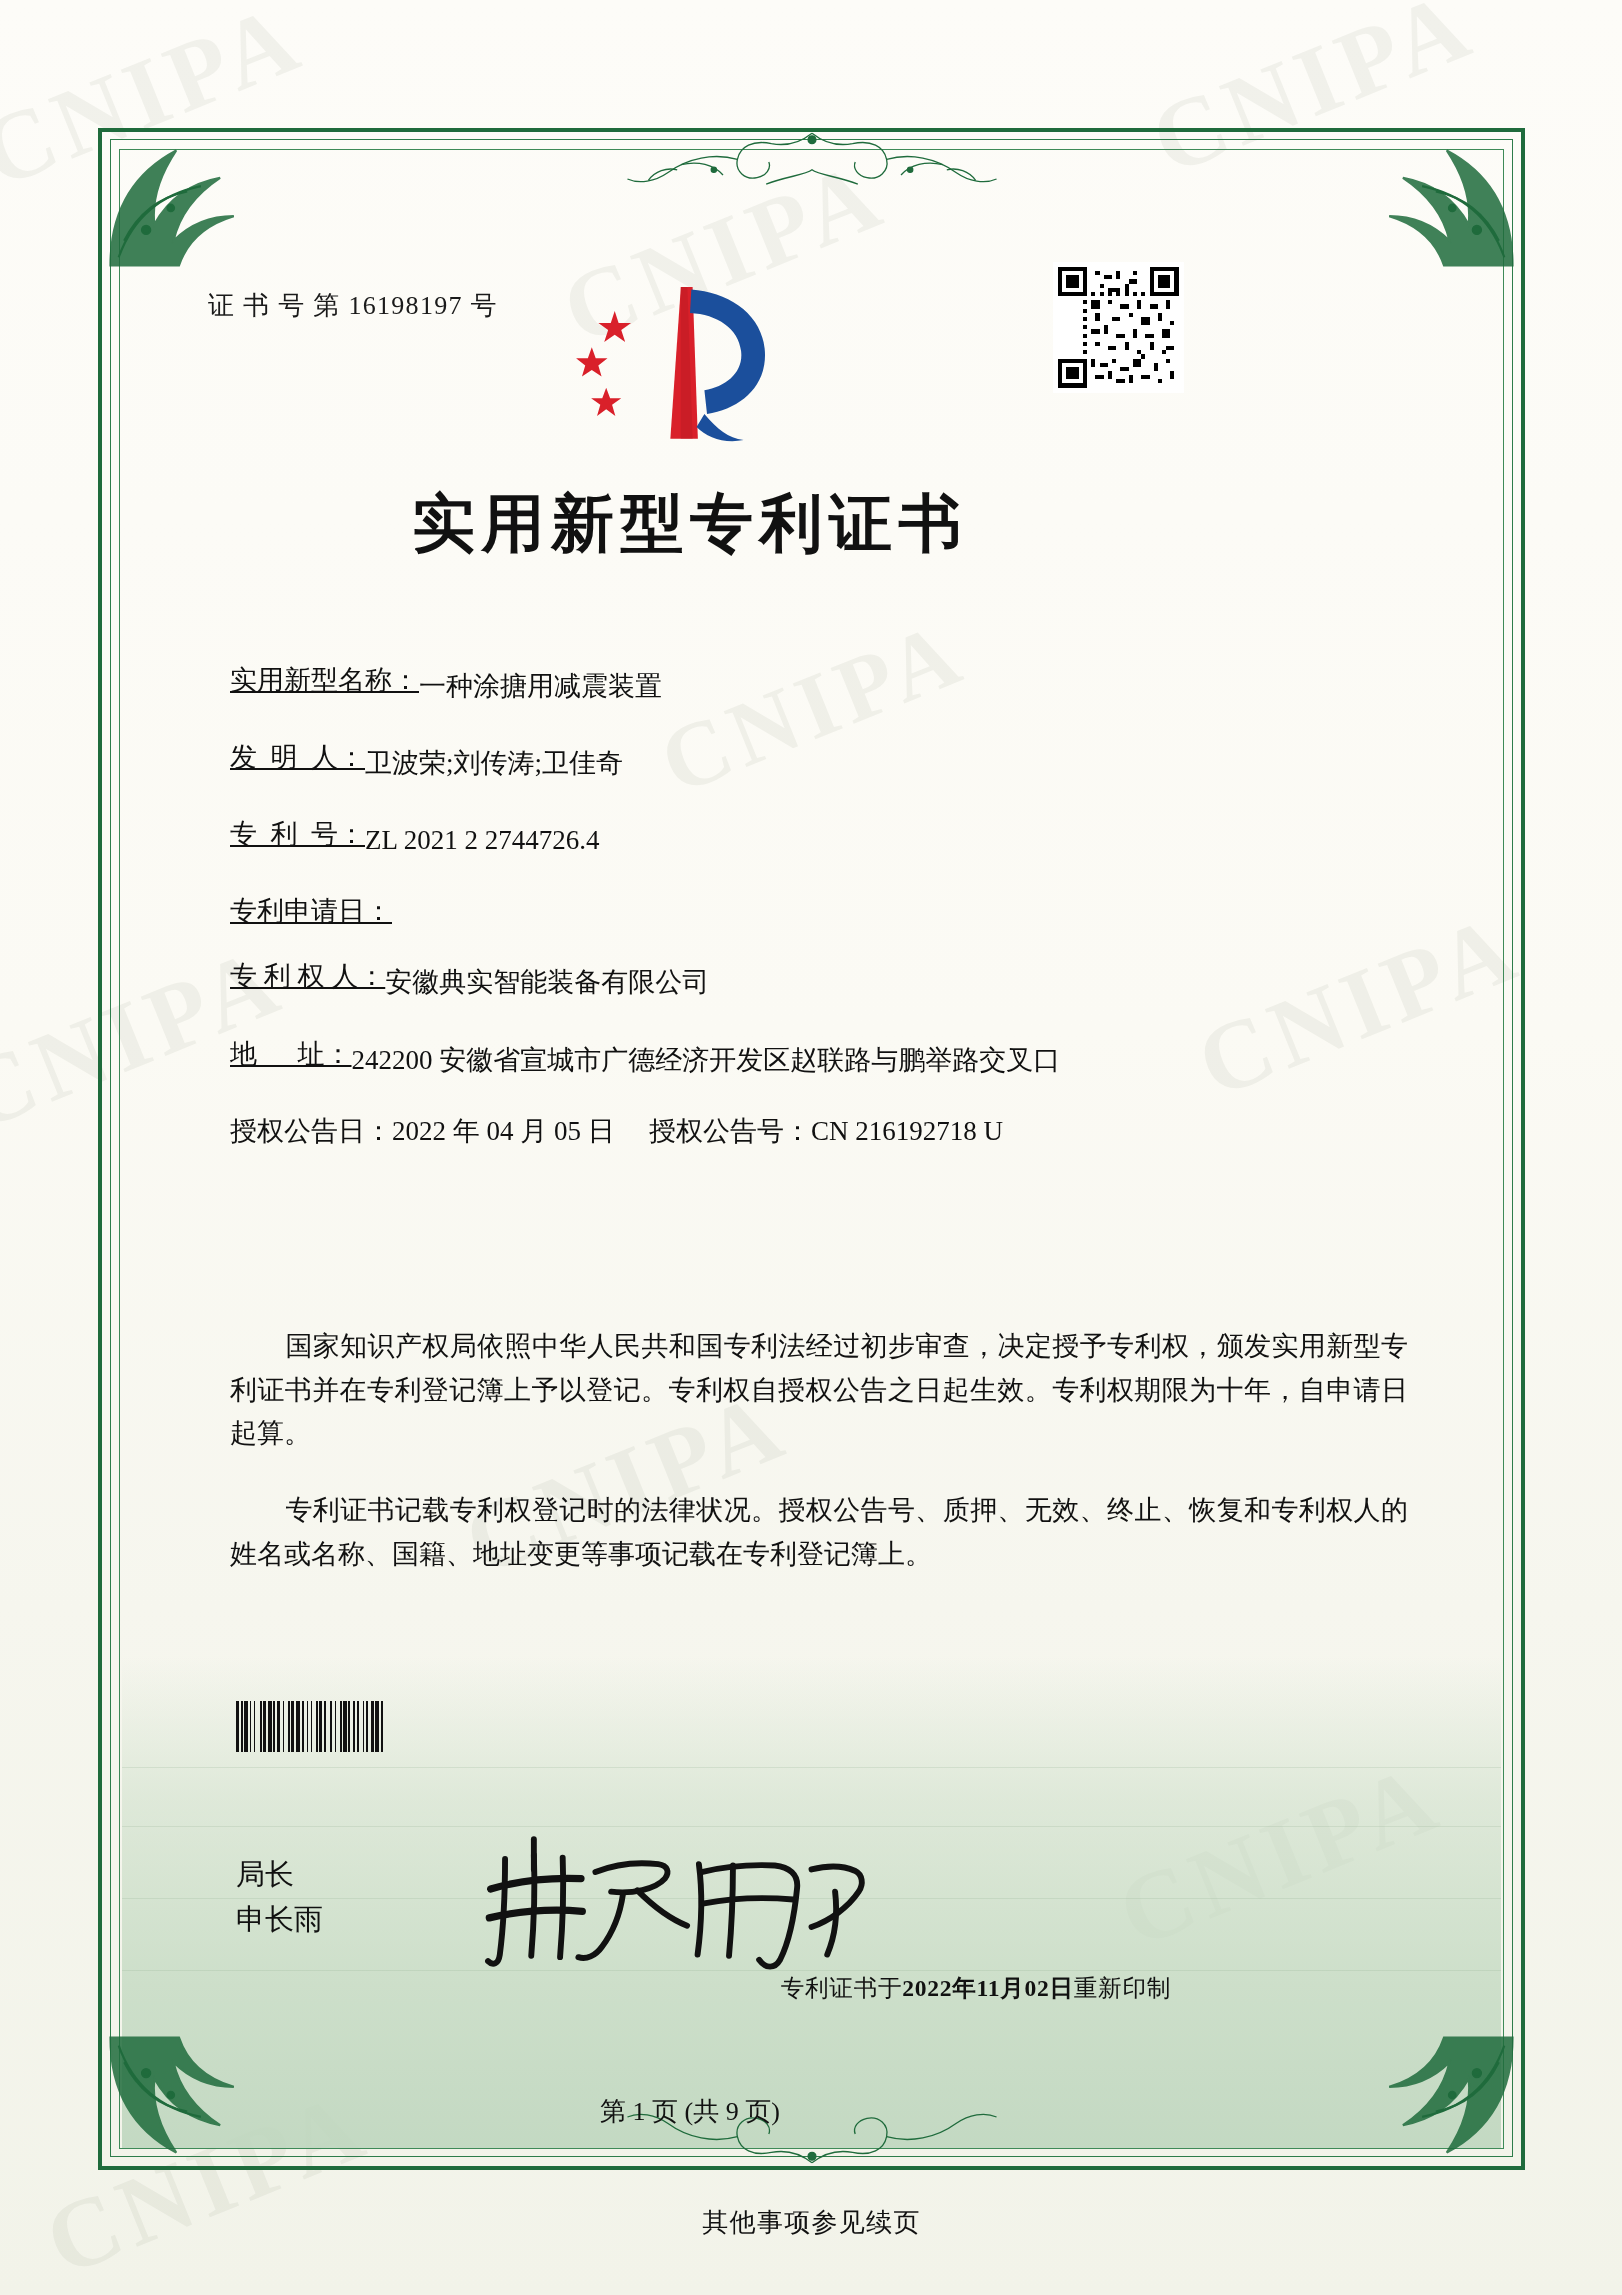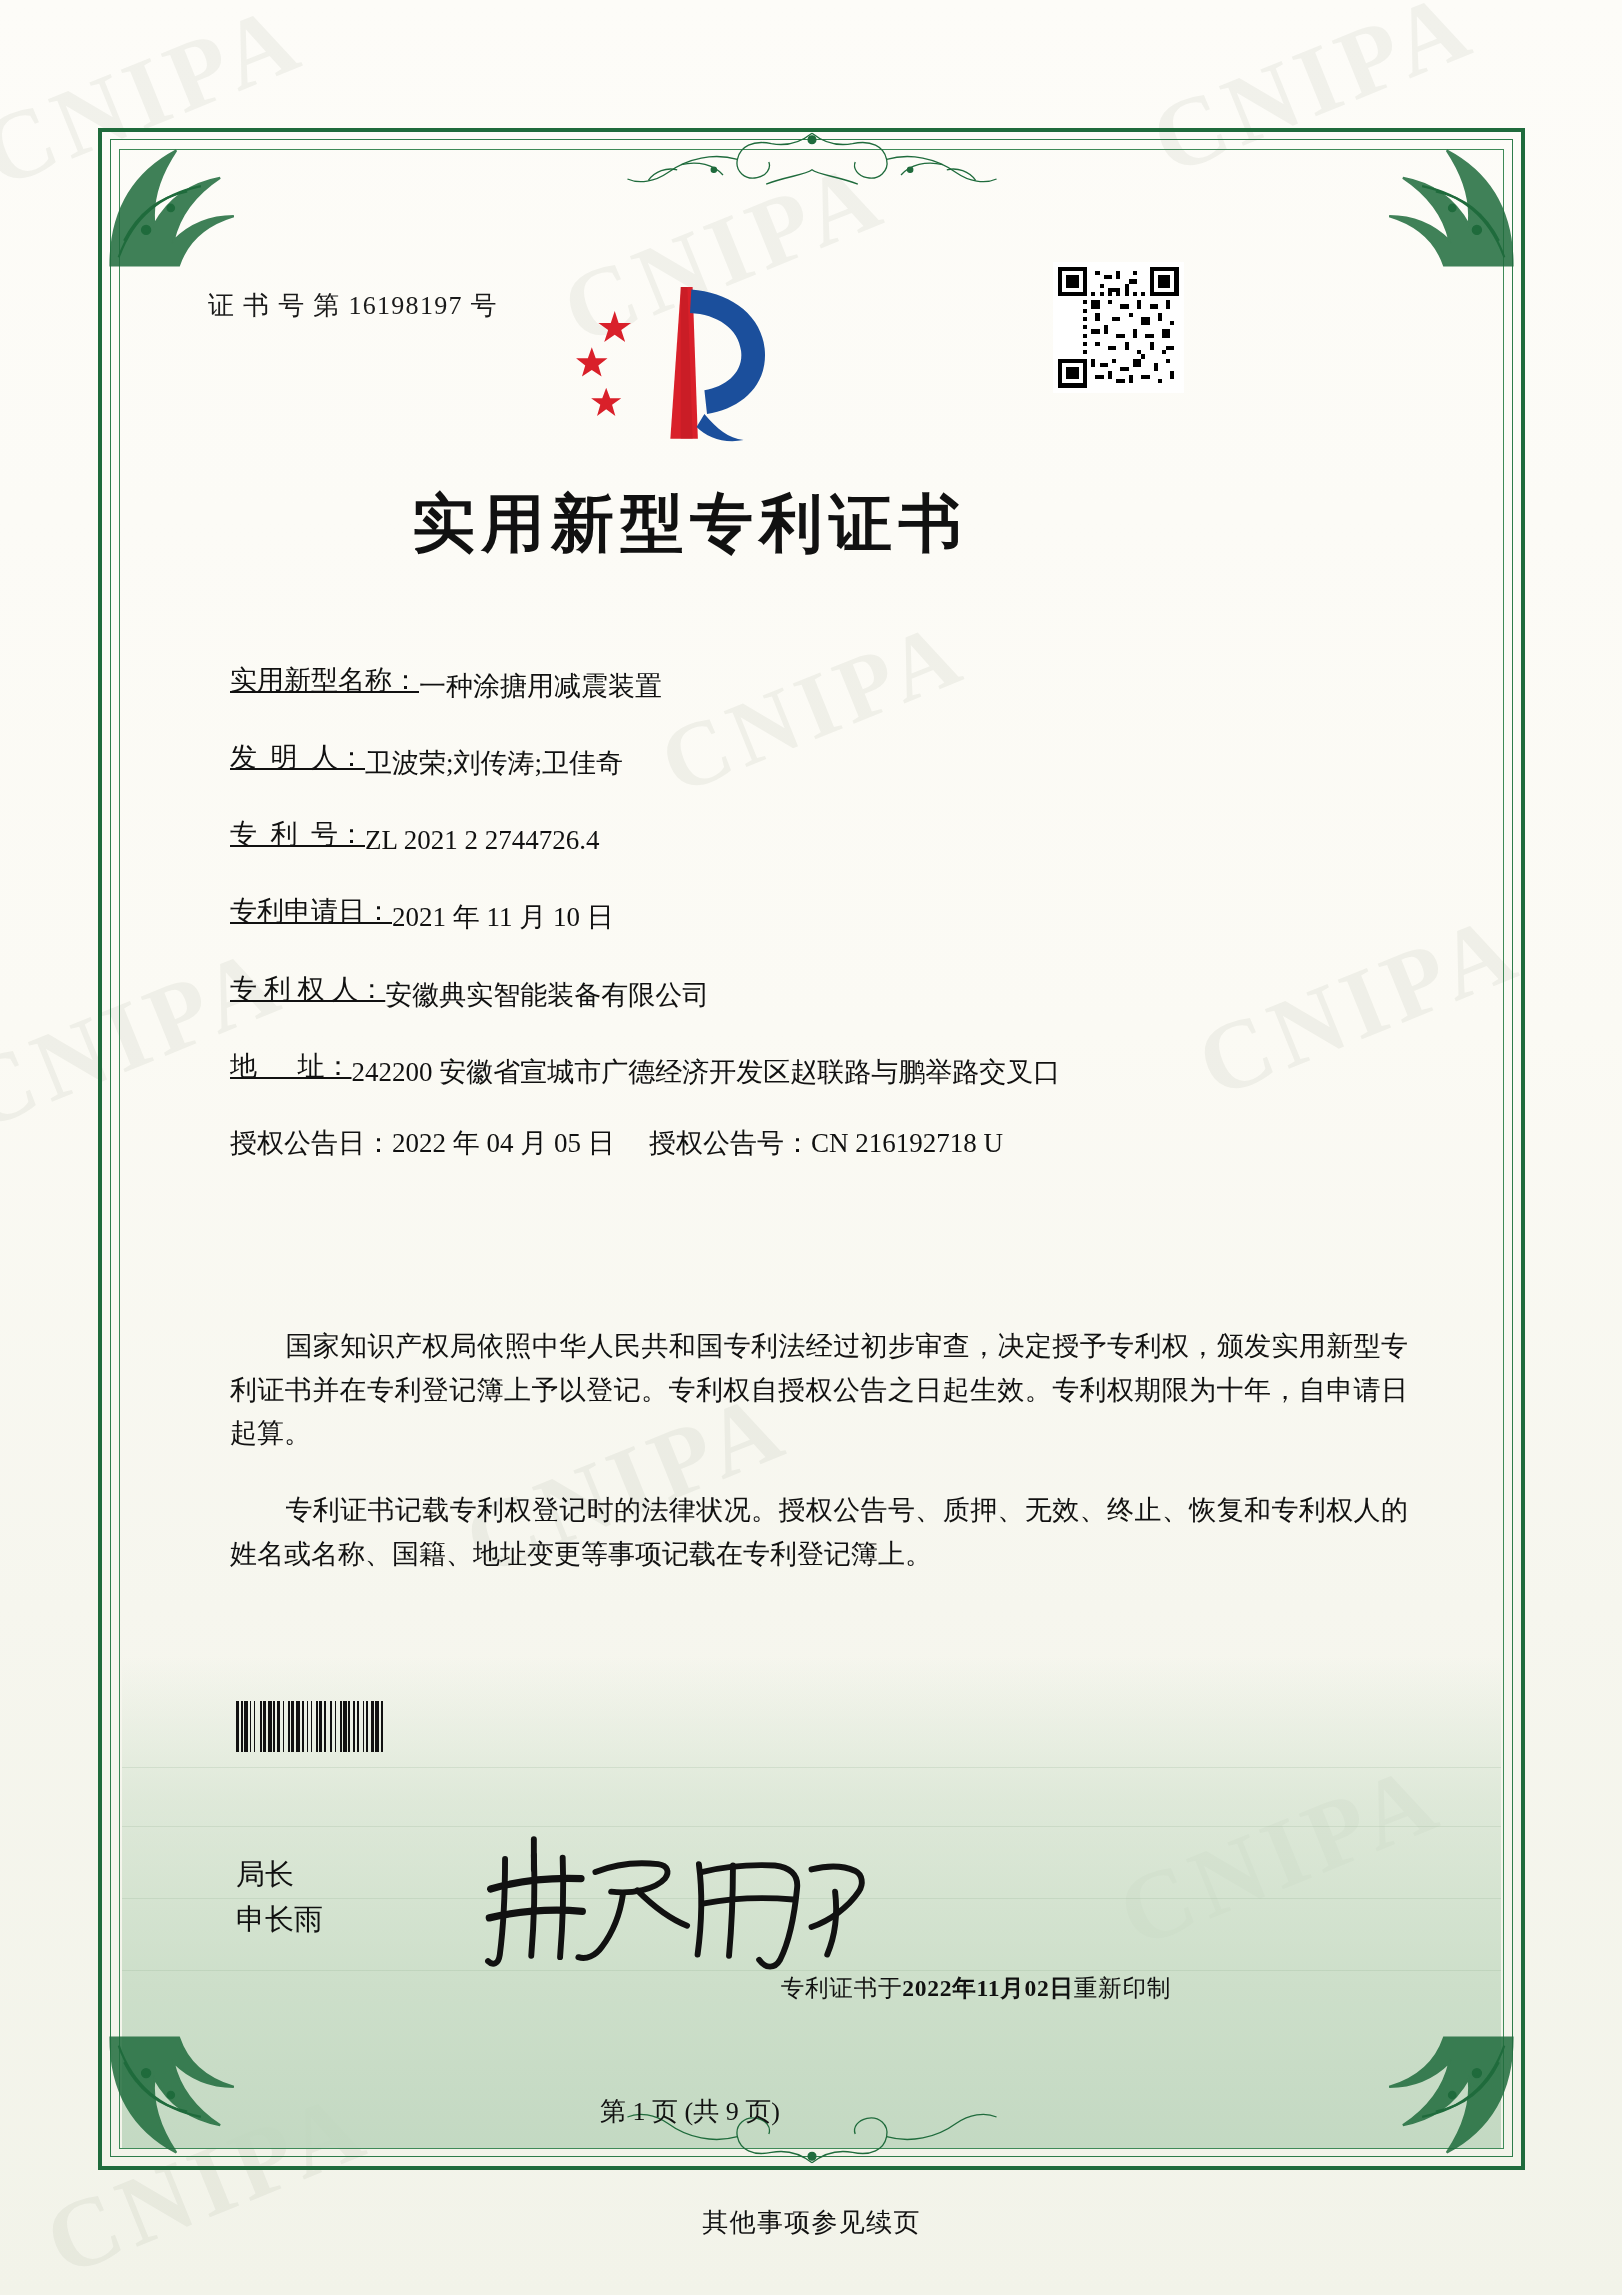--- a/index.html
+++ b/index.html
@@ -502,21 +502,20 @@
       <div class="field-row">
         <span class="field-label">发  明  人：</span>
         <span class="field-value">卫波荣;刘传涛;卫佳奇</span>
       </div>
       <div class="field-row">
         <span class="field-label">专  利  号：</span>
         <span class="field-value">ZL 2021 2 2744726.4</span>
       </div>
       <div class="field-row">
         <span class="field-label">专利申请日：</span>
-        <span class="field-value">2021 年 11 月 10 日</span>
       </div>
       <div class="field-row">
         <span class="field-label">专 利 权 人：</span>
         <span class="field-value">安徽典实智能装备有限公司</span>
       </div>
       <div class="field-row">
         <span class="field-label">地      址：</span>
         <span class="field-value">242200 安徽省宣城市广德经济开发区赵联路与鹏举路交叉口</span>
       </div>
       <div class="field-row pub">

